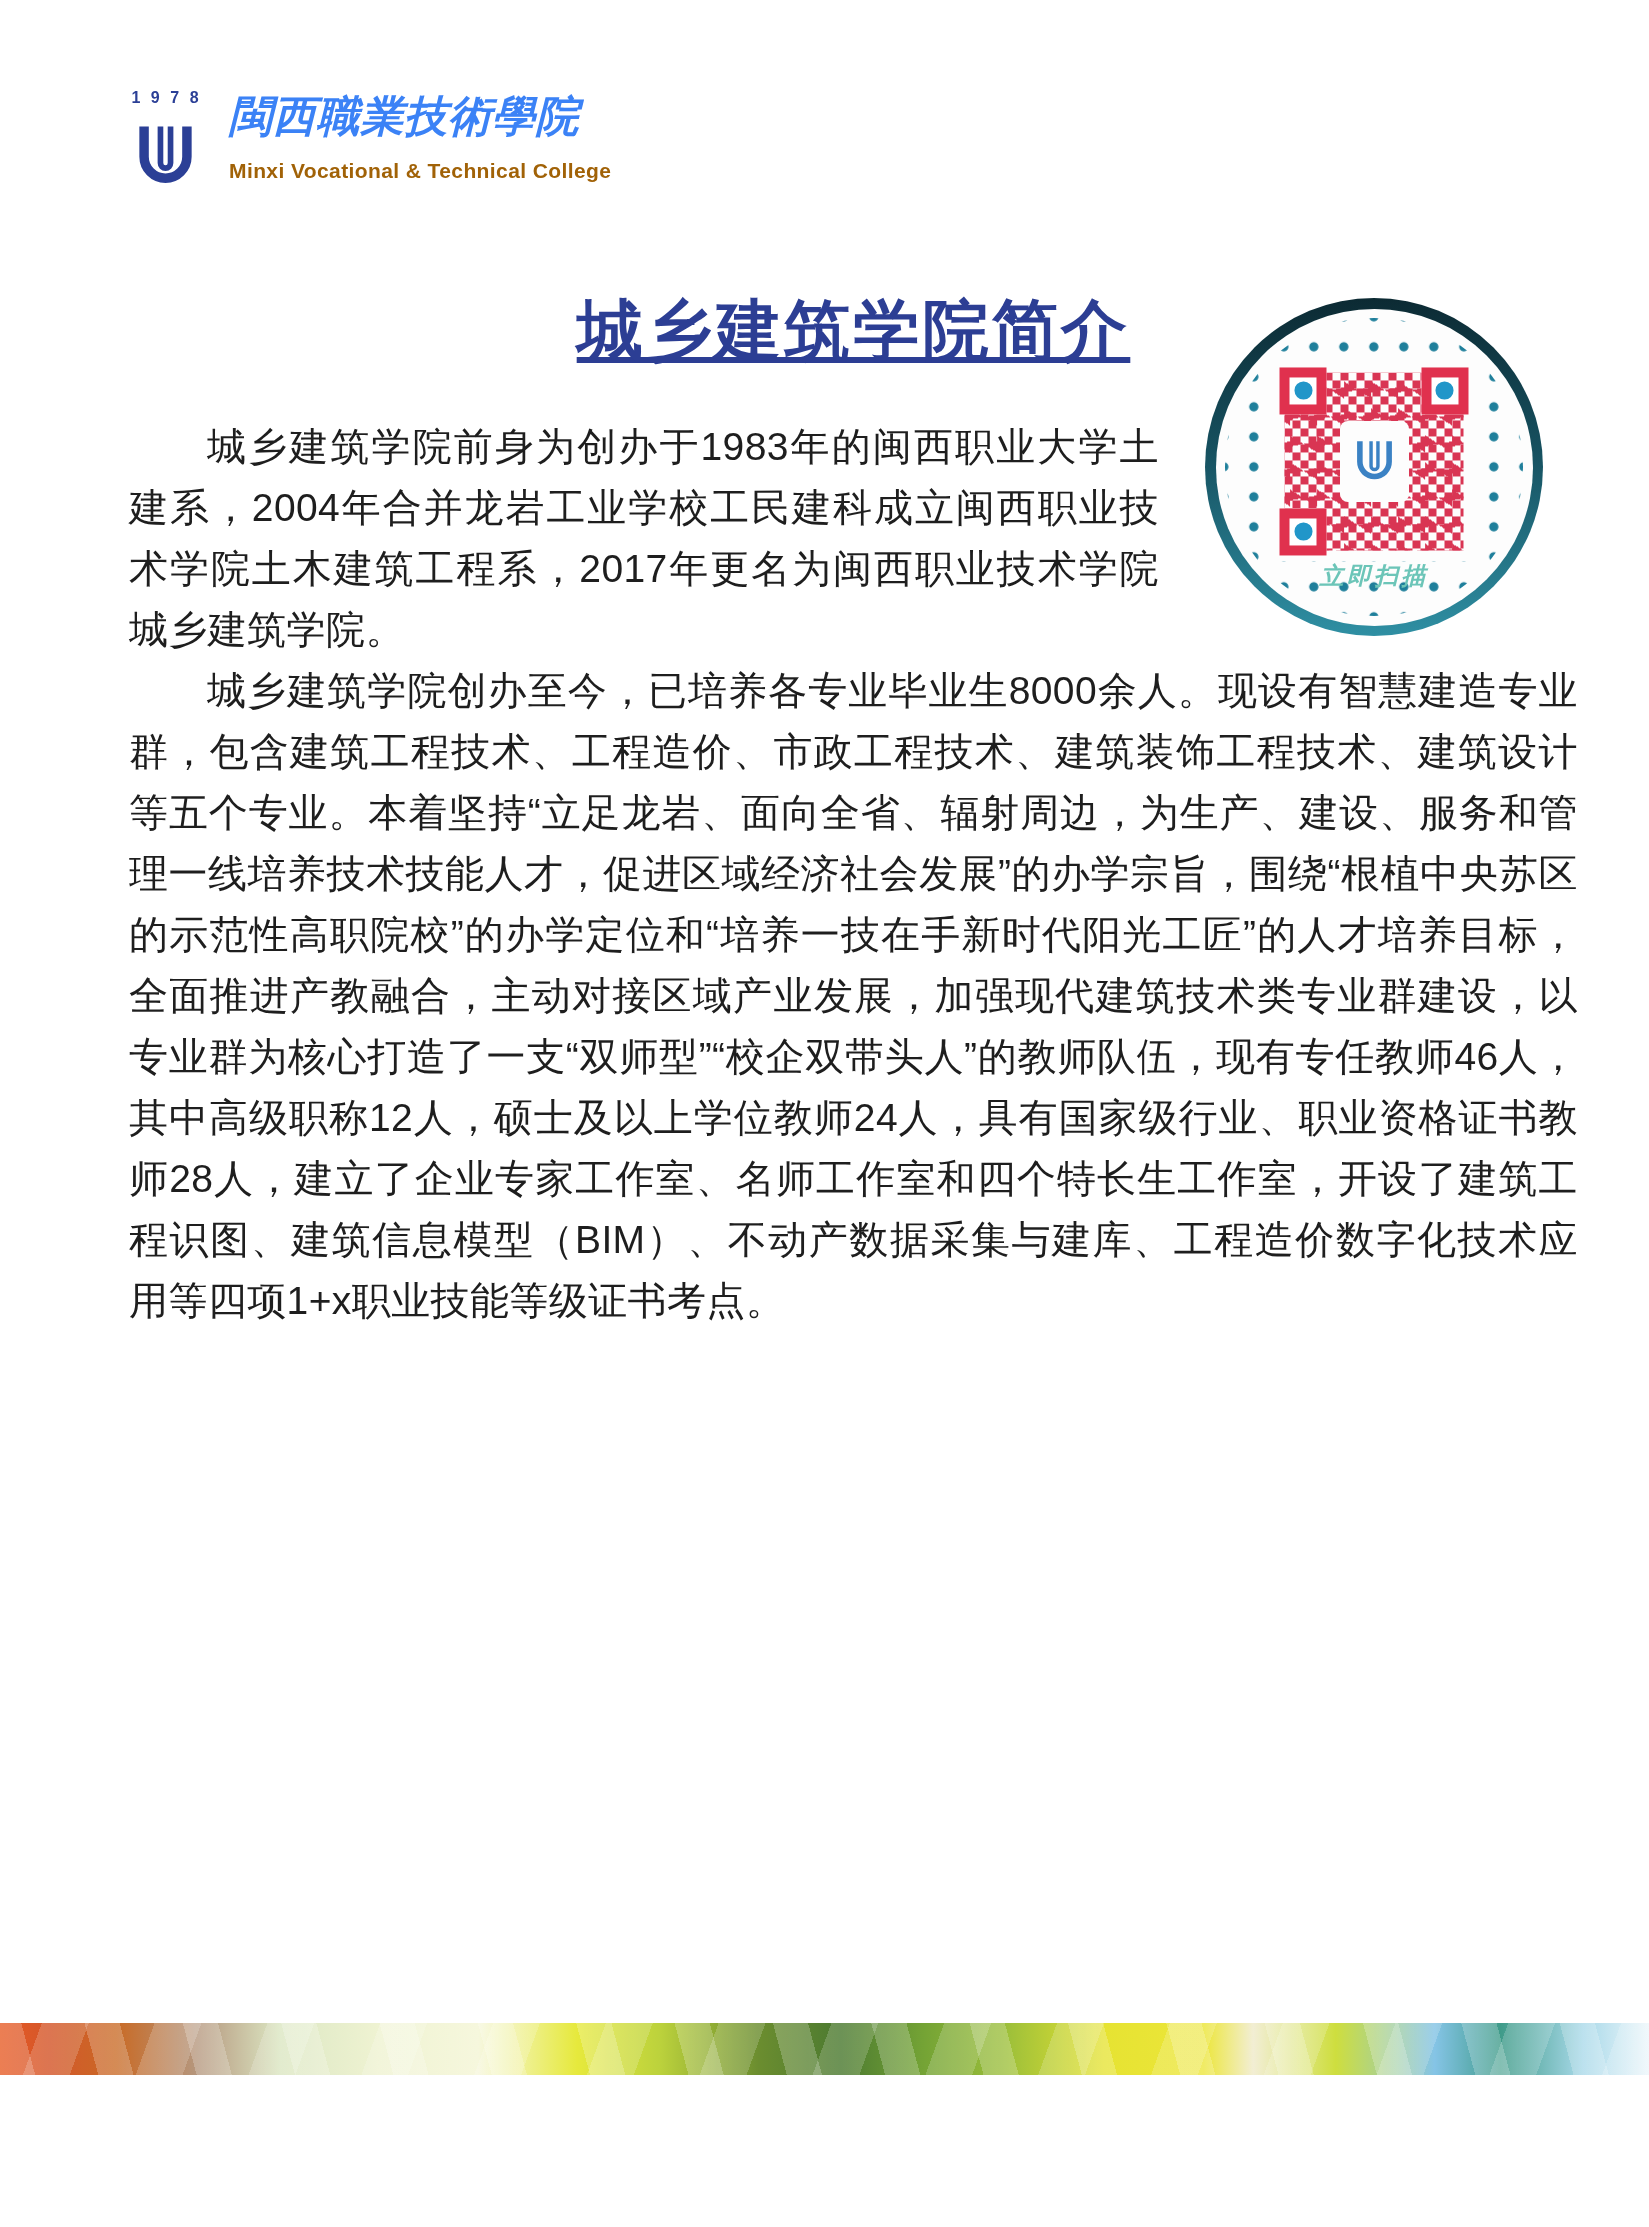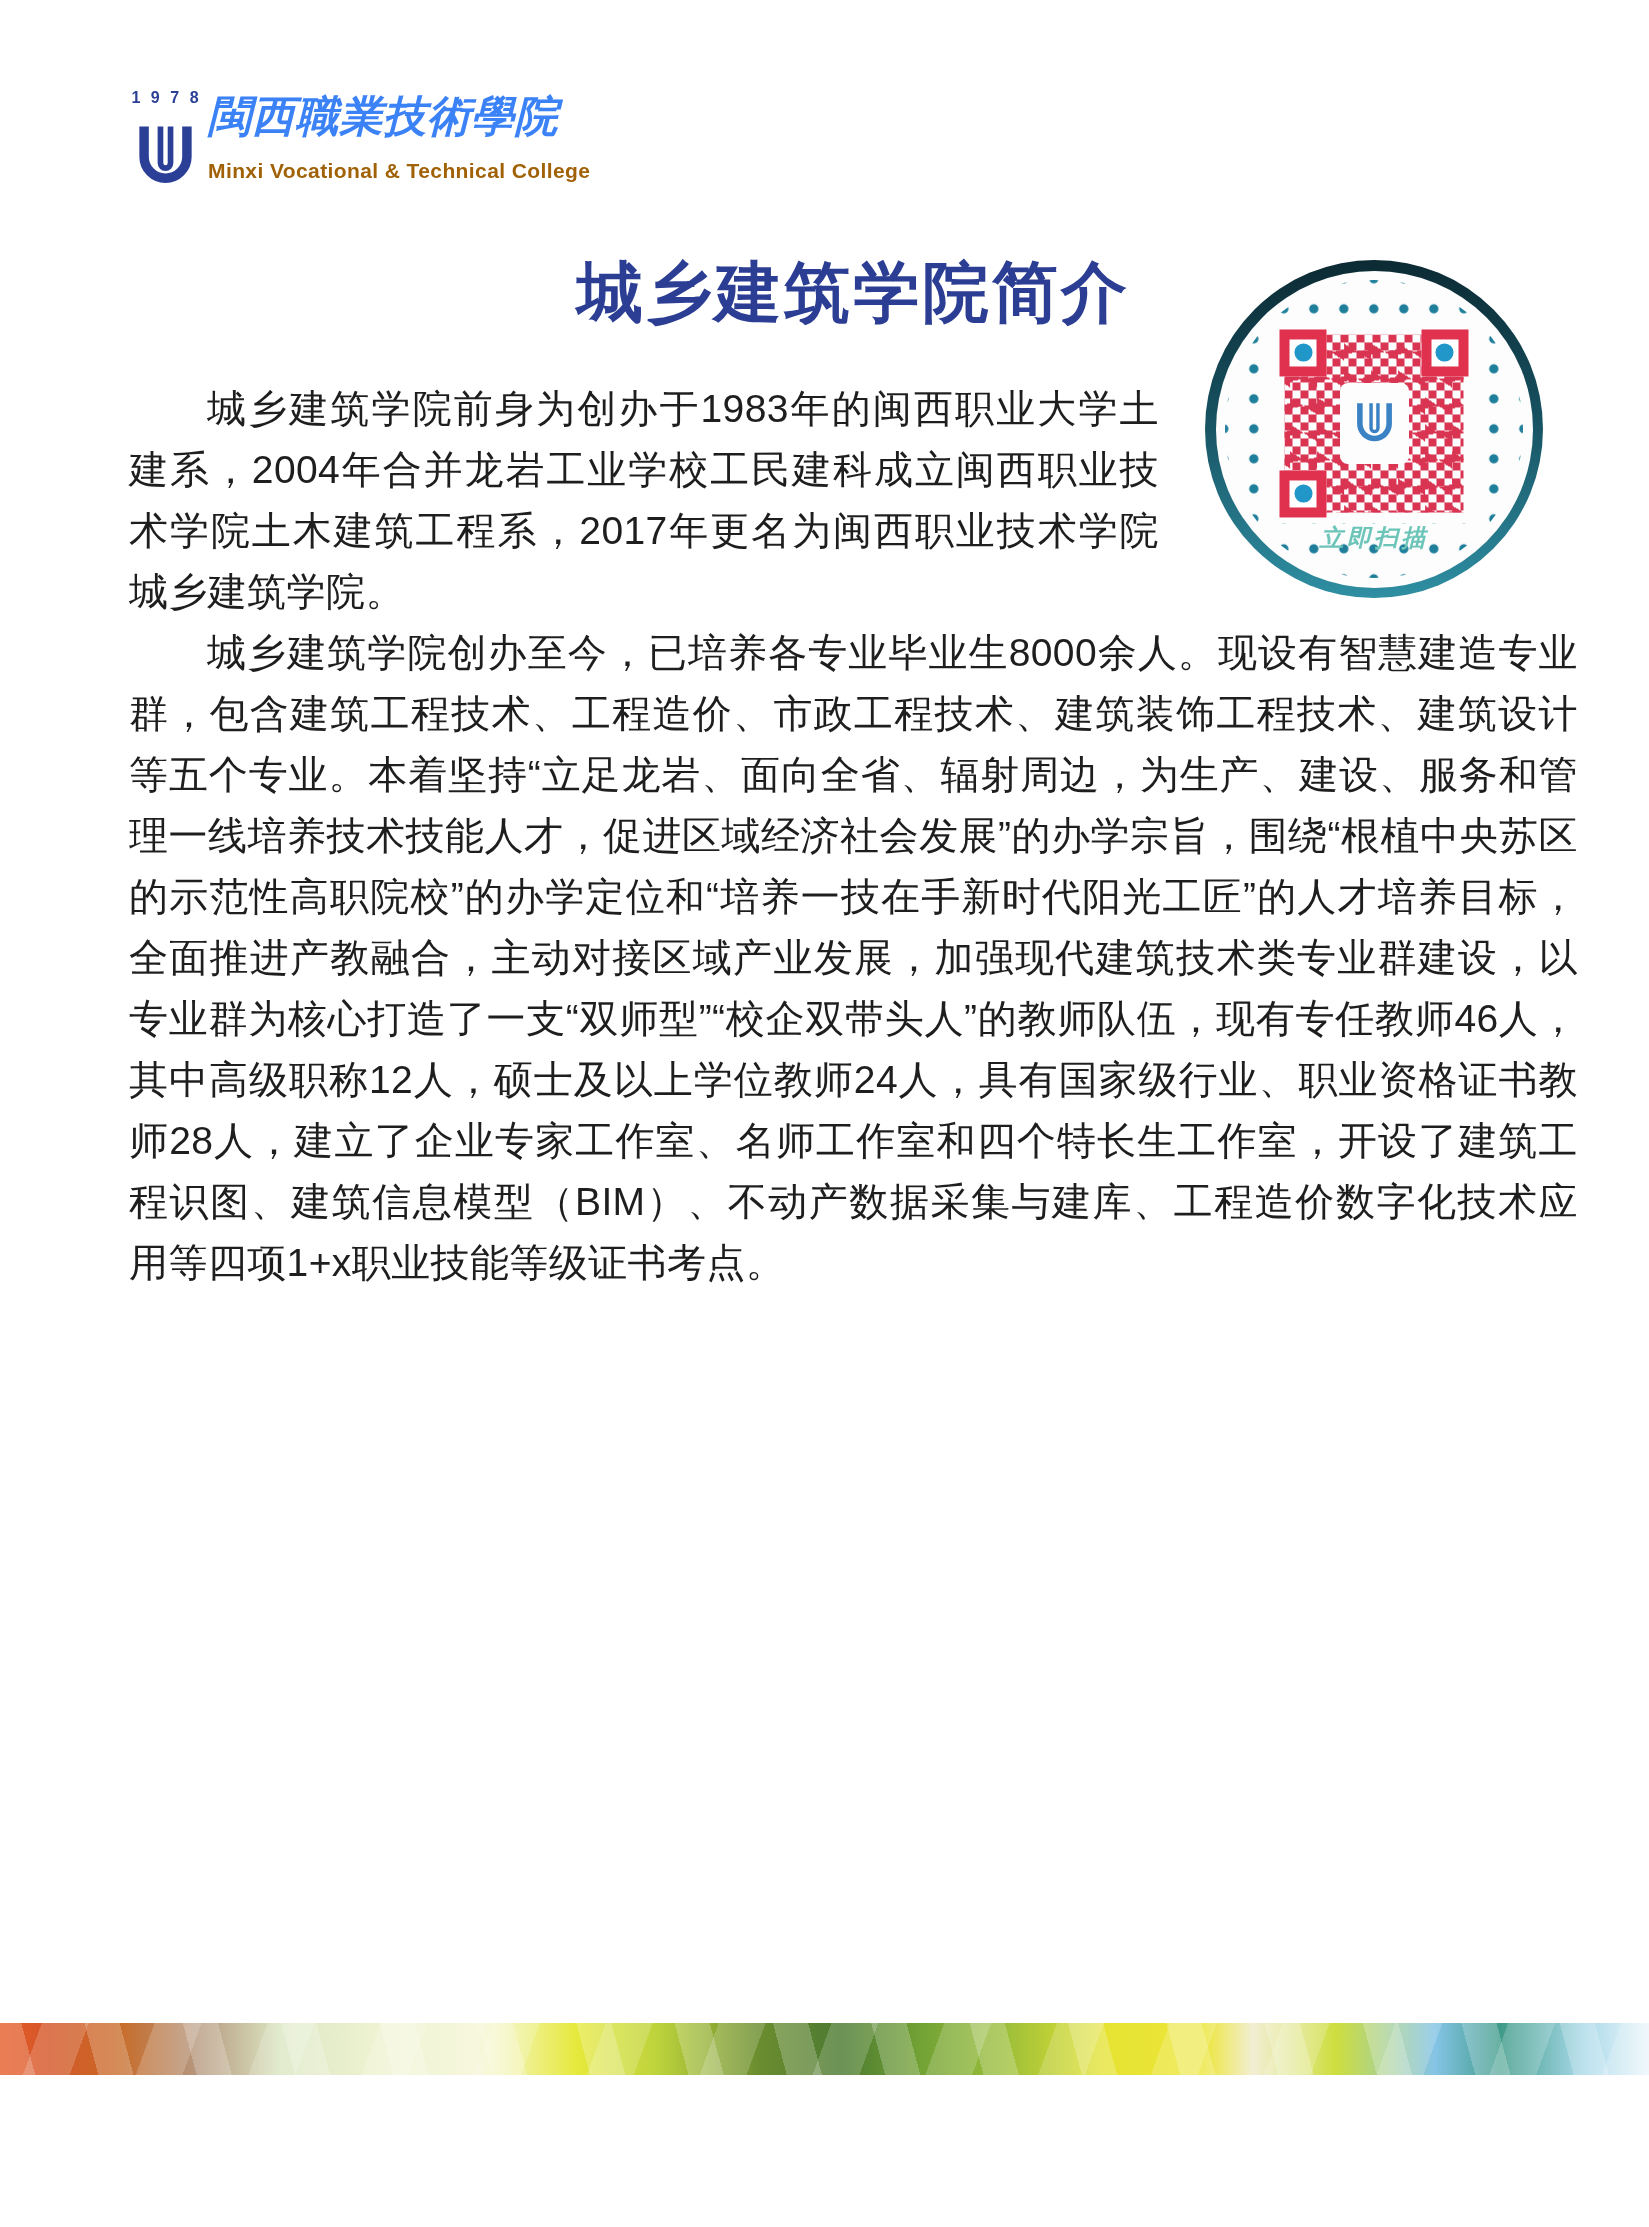--- a/index.html
+++ b/index.html
@@ -5,44 +5,44 @@
   html,body{margin:0;padding:0;}
   body{
     width:1649px;height:2227px;position:relative;overflow:hidden;
     background:#ffffff;
     font-family:"Liberation Sans","DejaVu Sans",sans-serif;
     color:#1e1e1e;
   }
   .content{padding:0 71px 0 129px;}
 
   
-  .logo-row{margin-top:90px;height:121px;display:flex;align-items:flex-start;gap:7px;}
+  .logo-row{margin-top:90px;height:121px;display:flex;align-items:flex-start;gap:28px;}
   .logo-mark{width:72px;display:flex;flex-direction:column;align-items:center;}
   .logo-year{
     color:#2b3f96;font-size:16px;font-weight:bold;letter-spacing:10.5px;
     margin-left:10.5px;line-height:1;margin-bottom:3.2px;
   }
   .logo-u{width:63px;height:93px;}
   .logo-texts{display:flex;flex-direction:column;}
   .logo-cn{
     font-family:"DejaVu Serif","Liberation Serif",serif;
     font-style:italic;font-weight:bold;
     color:#3b82f6;font-size:43px;line-height:53px;letter-spacing:0.8px;
     white-space:nowrap;
   }
   .logo-en{
     color:#a16207;font-size:21px;font-weight:bold;letter-spacing:0.4px;
     margin-top:16px;white-space:nowrap;
   }
 
   
   .page-title{
-    margin-top:39px;text-align:center;
+    margin-top:77px;text-align:center;
     color:#2c3e94;font-size:66px;font-weight:bold;
-    line-height:84px;letter-spacing:3.2px;
+    line-height:84px;letter-spacing:3.2px;text-decoration:underline;
   }
 
   
   .body-text{margin-top:35px;font-size:39px;line-height:61px;text-align:justify;}
   .body-text p{margin:0;text-indent:2em;letter-spacing:0.4px;}
 
   
   .qr-float{
     float:right;width:419px;height:354px;margin-top:-118px;
     display:flex;justify-content:flex-end;font-style:italic;

